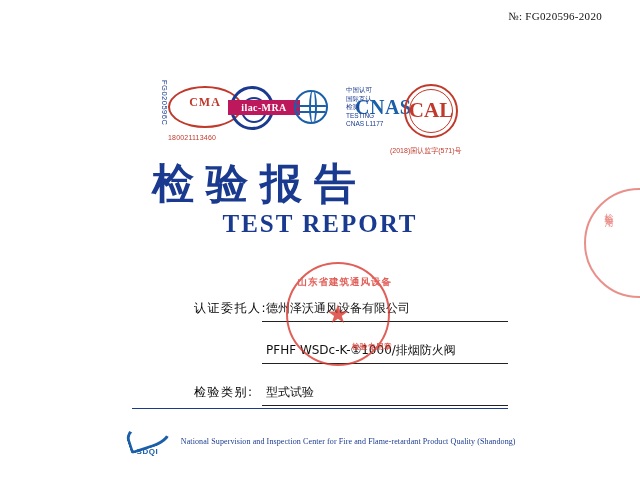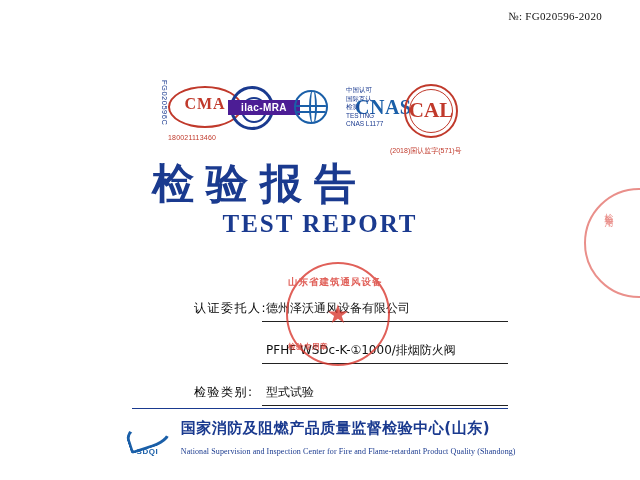--- a/index.html
+++ b/index.html
@@ -67,21 +67,21 @@
     width: 74px; height: 42px;
     border: 2px solid #c0392b;
     border-radius: 50%;
     box-sizing: border-box;
   }
   .cma .txt {
     position: absolute;
     left: 0; top: 9px;
     width: 74px;
     text-align: center;
-    font-size: 16px;
+    font-size: 12px;
     font-weight: bold;
     color: #c0392b;
     font-family: "Liberation Serif", serif;
     letter-spacing: 1px;
   }
   .cma-code {
     position: absolute;
     left: 168px;
     top: 96px;
     font-size: 7px;
@@ -117,27 +117,28 @@
     width: 22px; height: 22px;
     border: 2px solid #1a3a8f;
     border-radius: 50%;
   }
   .ilac .band {
     position: absolute;
     left: 0;
     top: 16px;
     width: 72px;
     height: 15px;
-    background: #4c1d95;
+    background: #be185d;
     color: #fff;
     font-size: 10px;
     font-weight: bold;
     line-height: 15px;
     text-align: center;
     letter-spacing: 0.4px;
+    font-family: Liberation Serif, serif;
   }
 
   
   .cnas {
     position: absolute;
     left: 294px;
     top: 50px;
     width: 86px;
     height: 46px;
   }
@@ -316,21 +317,21 @@
     transform: translate(-50%, -50%);
     font-size: 26px;
     color: #d8342b;
     line-height: 1;
   }
   .stamp .arc-top,
   .stamp .arc-bottom {
     position: absolute;
     left: 0;
     width: 104px;
-    text-align: left;
+    text-align: right;
     font-size: 9.5px;
     color: #d8342b;
     font-family: "DejaVu Sans", sans-serif;
     letter-spacing: 1px;
     font-weight: bold;
   }
   .stamp .arc-top { top: 12px; }
   .stamp .arc-bottom { bottom: 12px; font-size: 7.5px; letter-spacing: 0.5px; }
 
   
@@ -487,18 +488,17 @@
   </div>
 
   <div class="footer-rule"></div>
 
   <div class="footer">
     <span class="footer-logo">
       <span class="swoosh"></span>
       <span class="sdqi">SDQI</span>
     </span>
     <span class="footer-text">
-      <div class="footer-cn">国家消防及阻燃产品质量监督检验中心(山东)</div>
       <div class="footer-en">National Supervision and Inspection Center for Fire and Flame-retardant Product Quality (Shandong)</div>
     </span>
   </div>
 
 </div>
 
 </body></html>

